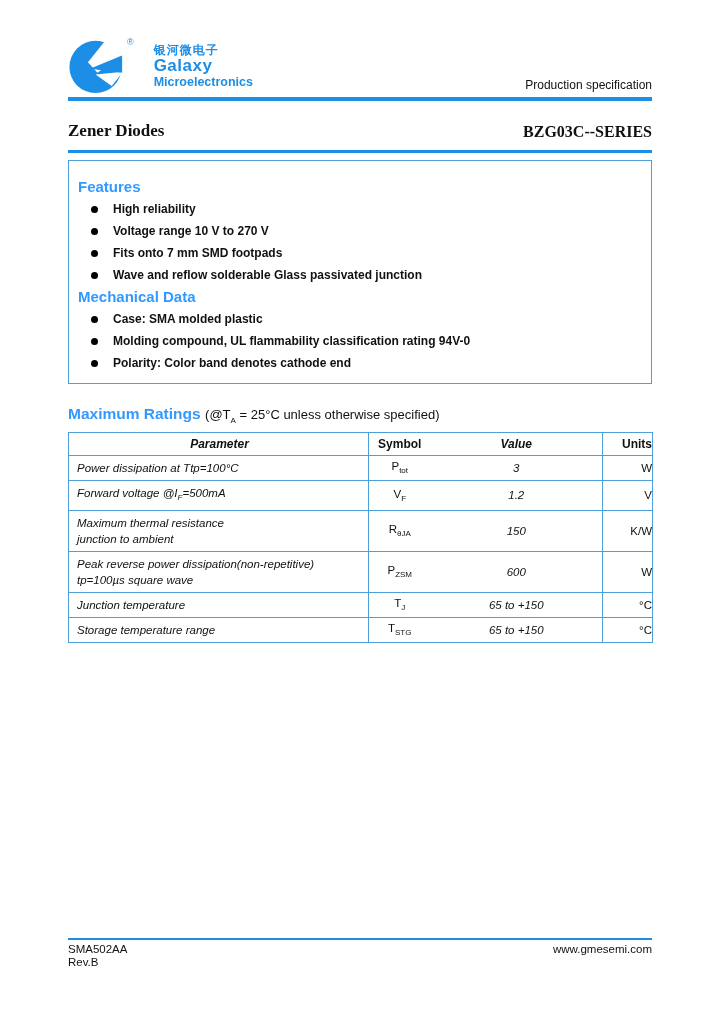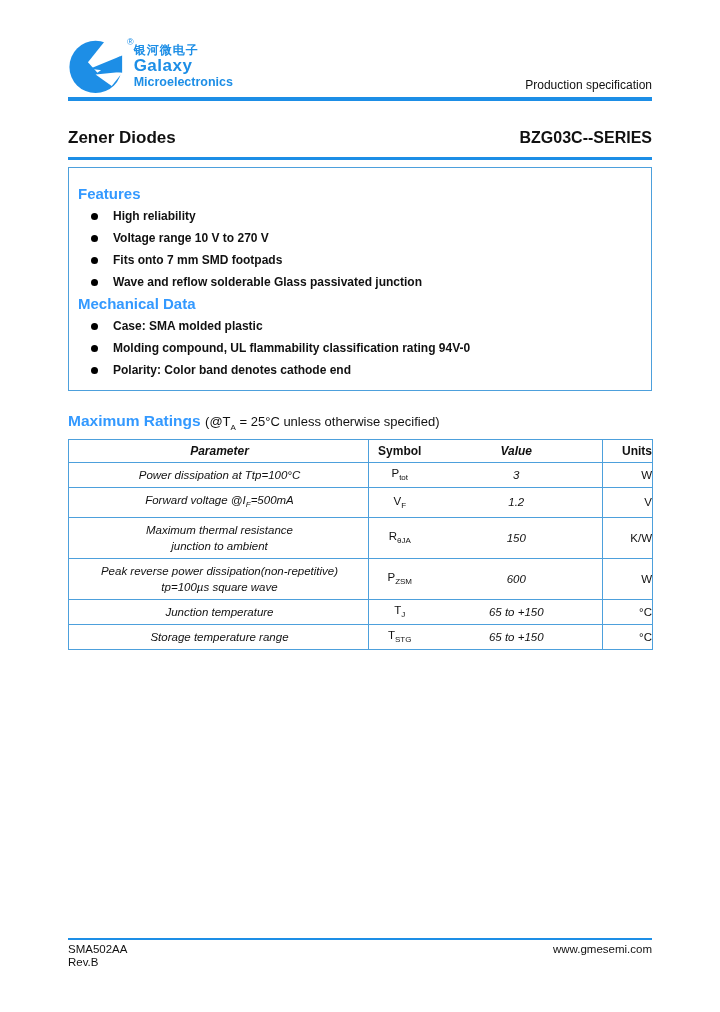--- a/index.html
+++ b/index.html
@@ -8,29 +8,29 @@
     position:relative; width:720px; height:1012px; margin:0 auto;
     background:#ffffff; font-family:"Liberation Sans", sans-serif; color:#111;
   }
   .content { position:absolute; left:68px; top:0; width:584px; }
 
   
   .header-row { display:flex; justify-content:space-between; align-items:flex-end; padding-top:37px; }
   .logo-group { display:flex; align-items:flex-start; }
   .logo-mark { width:57px; height:58px; flex:0 0 auto; }
   .logo-reg { color:#1d8ee6; font-size:9px; margin:0 0 0 2px; line-height:10px; }
-  .logo-text { margin-left:0; margin-top:6px; color:#1d8ee6; }
+  .logo-text { margin-left:20px; margin-top:6px; color:#1d8ee6; }
   .logo-cn { font-size:12px; line-height:14px; letter-spacing:1px; font-weight:bold; }
   .logo-name { font-size:17px; line-height:18px; font-weight:bold; letter-spacing:0.5px; }
   .logo-sub { font-size:12.5px; line-height:14px; font-weight:bold; }
   .prod-spec { font-size:12px; padding-bottom:3px; }
   .rule1 { height:4px; background:#1d8ee6; margin-top:2px; }
 
   
-  .title-row { display:flex; justify-content:space-between; align-items:center; margin-top:27px; }
+  .title-row { display:flex; justify-content:space-between; align-items:flex-end; margin-top:20px;font-family:Liberation Serif, serif; }
   .title-left  { font-size:17px; font-weight:bold; }
   .title-right { font-size:16px; font-weight:bold; }
   .rule2 { height:3px; background:#1d8ee6; margin-top:9px; }
 
   
   .feat-box { margin-top:7px; border:1px solid #4da0dc; padding:15px 9px 9px 9px; }
   .sec-head { color:#3399ff; font-size:15px; font-weight:bold; margin:2px 0 3px 0; }
   .blist li { display:flex; align-items:center; list-style:none; padding:4px 0; font-size:12px;font-weight:bold; }
   .bullet { width:7px; height:7px; border-radius:50%; background:#000; margin:0 15px 0 13px; flex:0 0 auto; }
 
@@ -48,21 +48,21 @@
   .ratings-table tr { border-left:1px solid #4da0dc; border-right:1px solid #4da0dc; }
   .ratings-table thead tr th { border-top:1px solid #4da0dc; }
   .ratings-table .c1 { width:300px; text-align:left; padding:4px 6px 4px 8px; border-left:1px solid #4da0dc; }
   .ratings-table .c2 { width:62px;  text-align:center; }
   .ratings-table .c3 { width:172px; text-align:center; border-right:1px solid #4da0dc;font-style:italic; }
   .ratings-table .c4 { width:50px;  text-align:right; border-right:1px solid #4da0dc; }
   .ratings-table .c1 { border-right:1px solid #4da0dc;font-style:italic; }
   .ratings-table th { font-weight:bold; font-size:12px; height:23px; text-align:center; }
   .ratings-table th.c1 { text-align:center; }
   .ratings-table td { height:22px; }
-  .param-line { line-height:16px;text-align:center; }
+  .param-line { line-height:16px; }
 
   
   .footer { position:absolute; left:68px; top:938px; width:584px; }
   .rule3 { height:2px; background:#1d8ee6; }
   .footer-row { display:flex; justify-content:space-between; align-items:flex-start; margin-top:3px; font-size:11.5px; }
   .doc-id div { line-height:13px; }
 </style>
 </head>
 <body>
 

